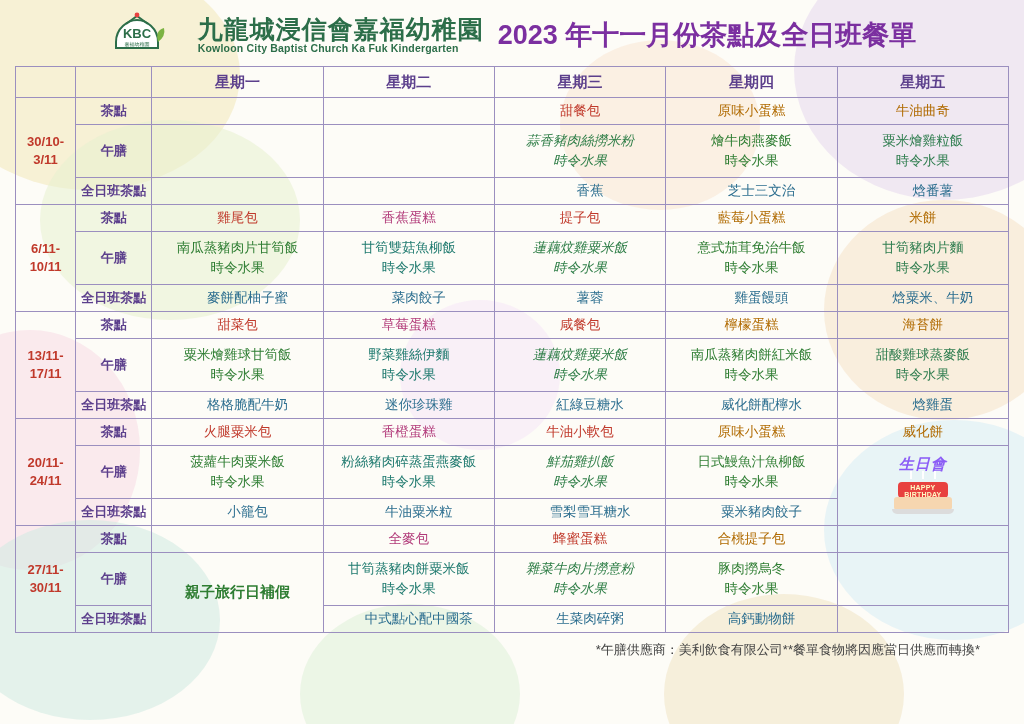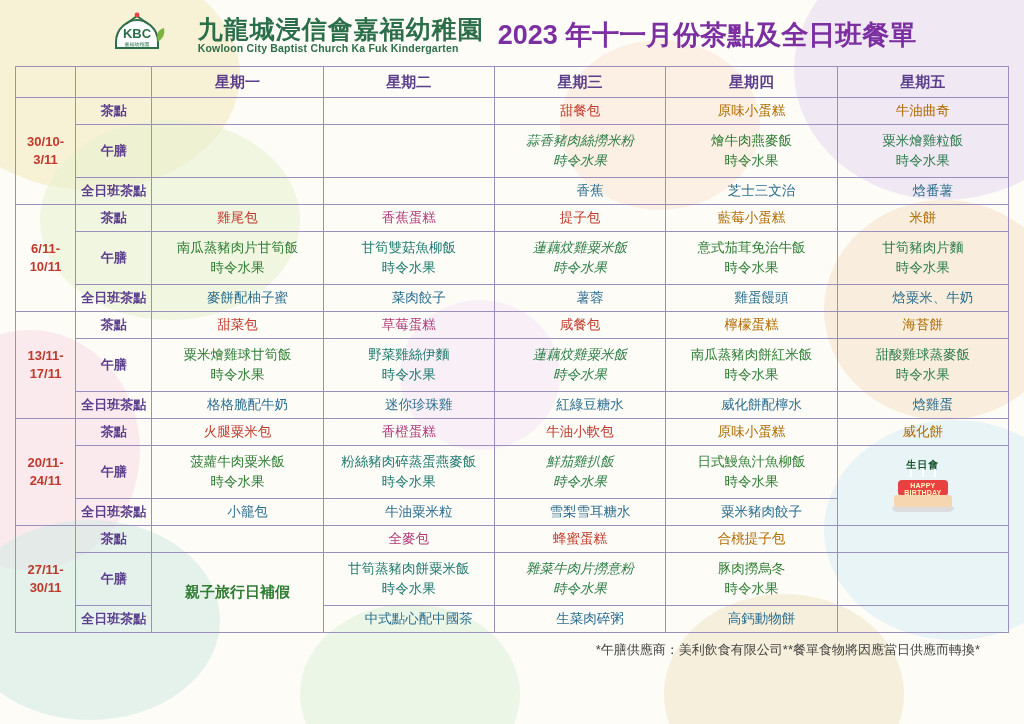--- a/index.html
+++ b/index.html
@@ -152,24 +152,25 @@
     font-weight: bold;
     color: #2e7d32;
   }
 
   
   .bday {
     position: relative;
     height: 70px;
   }
   .bday-title {
-    font-size: 10px;
-    font-weight: bold;
-    color: #14532d;
+    font-size: 15px;
+    font-weight: bold;
+    color: #8b5cf6;
     letter-spacing: 1px;
+    font-style: italic;
   }
   .cake {
     margin: 2px auto 0 auto;
     width: 62px;
     height: 40px;
     position: relative;
   }
   .cake-top {
     position: absolute;
     left: 6px;

